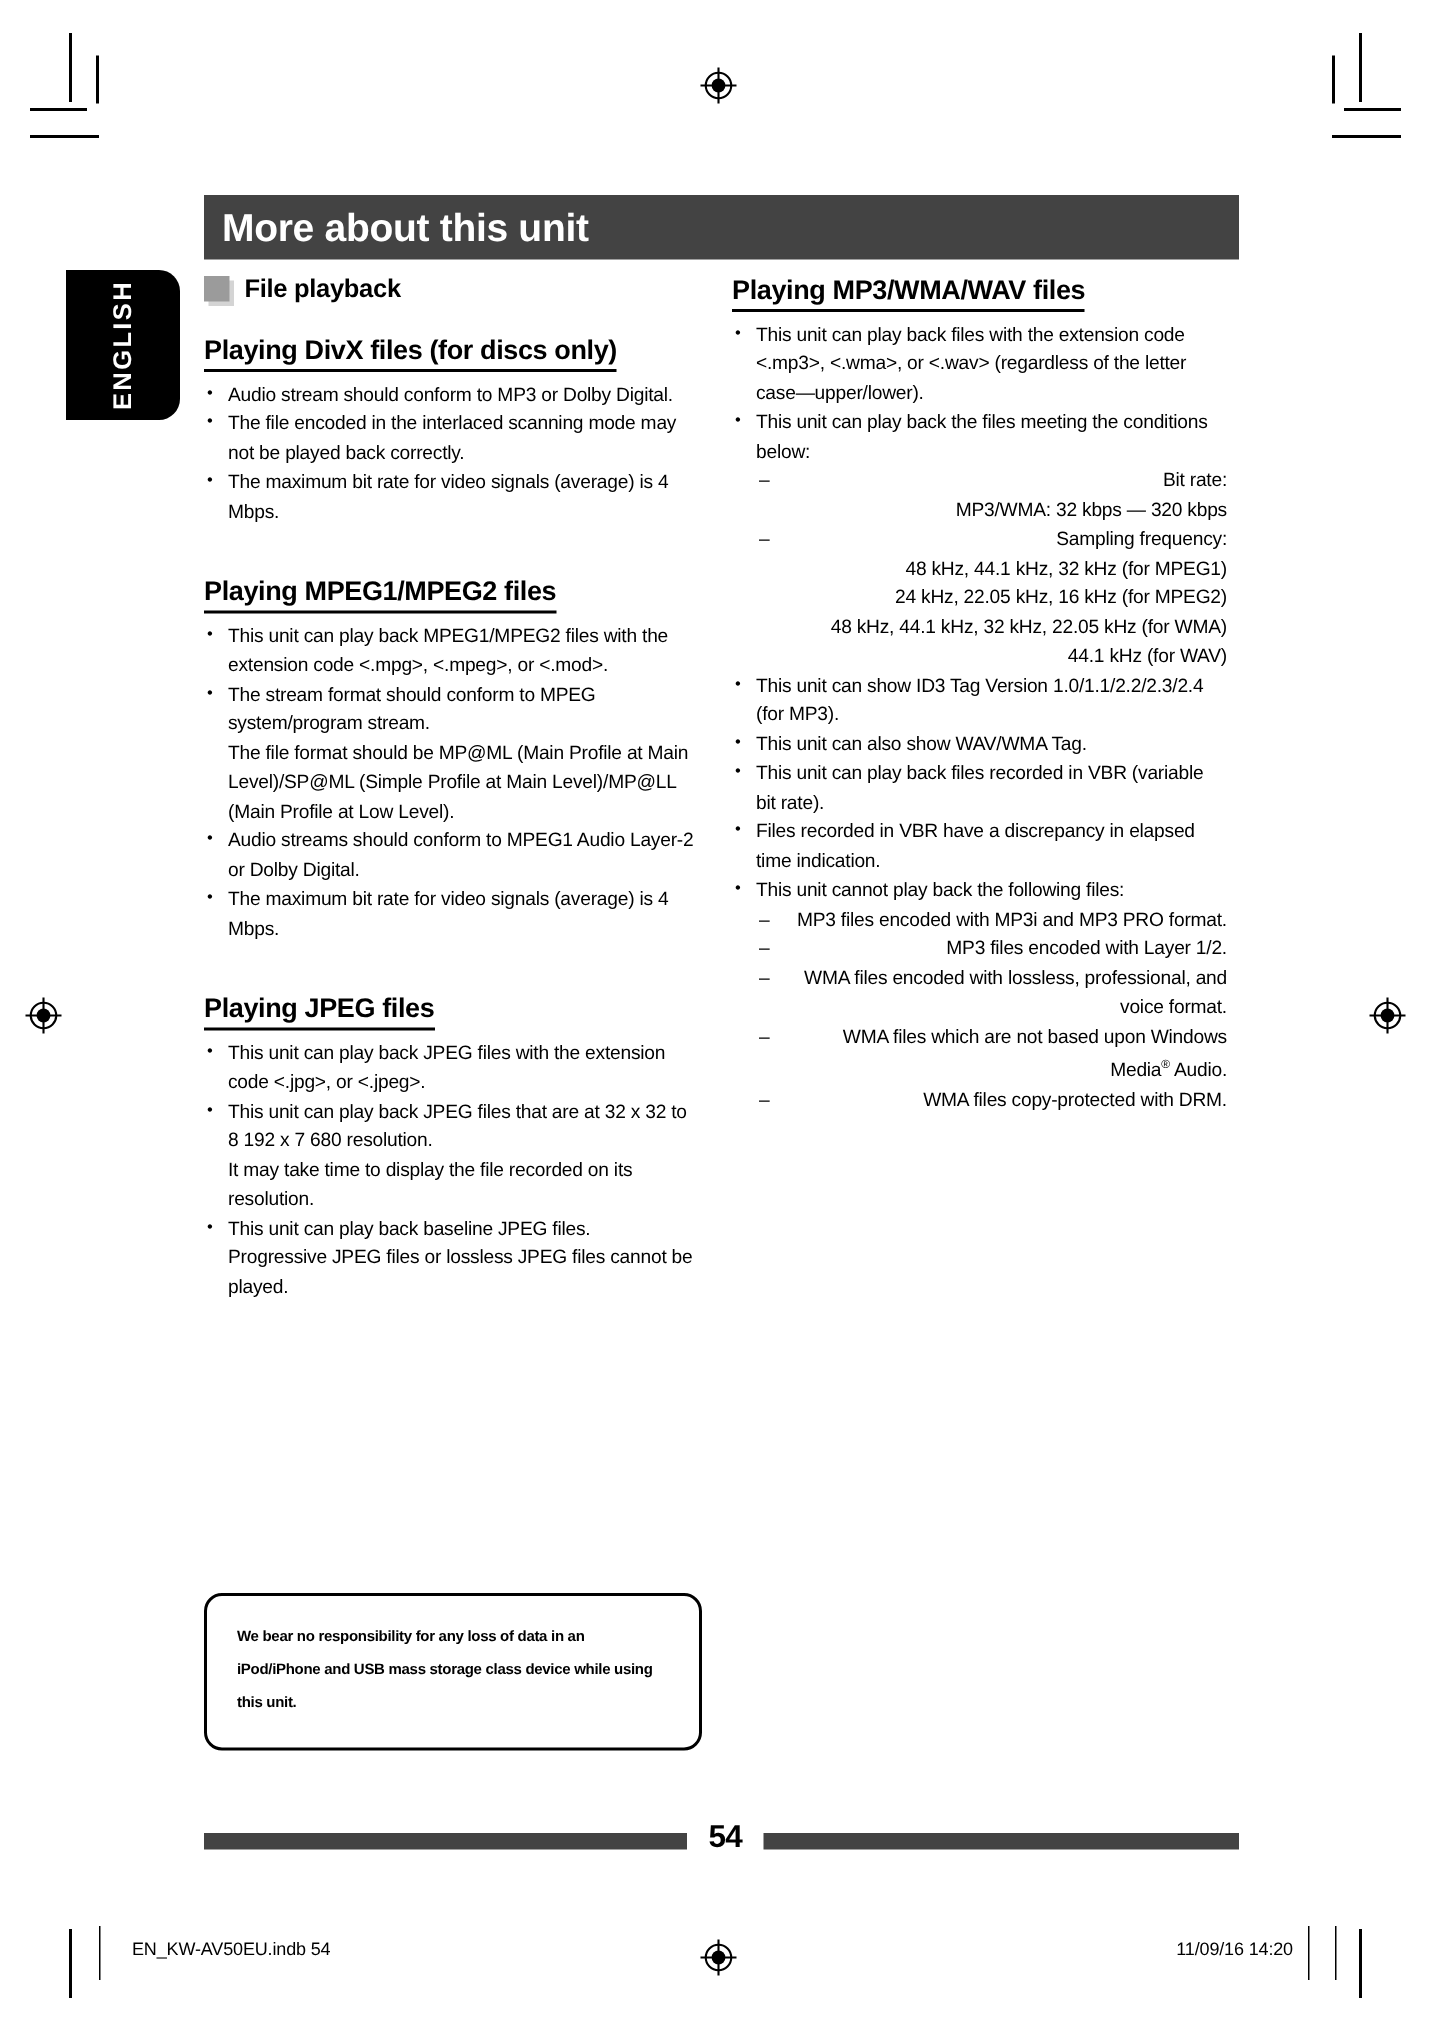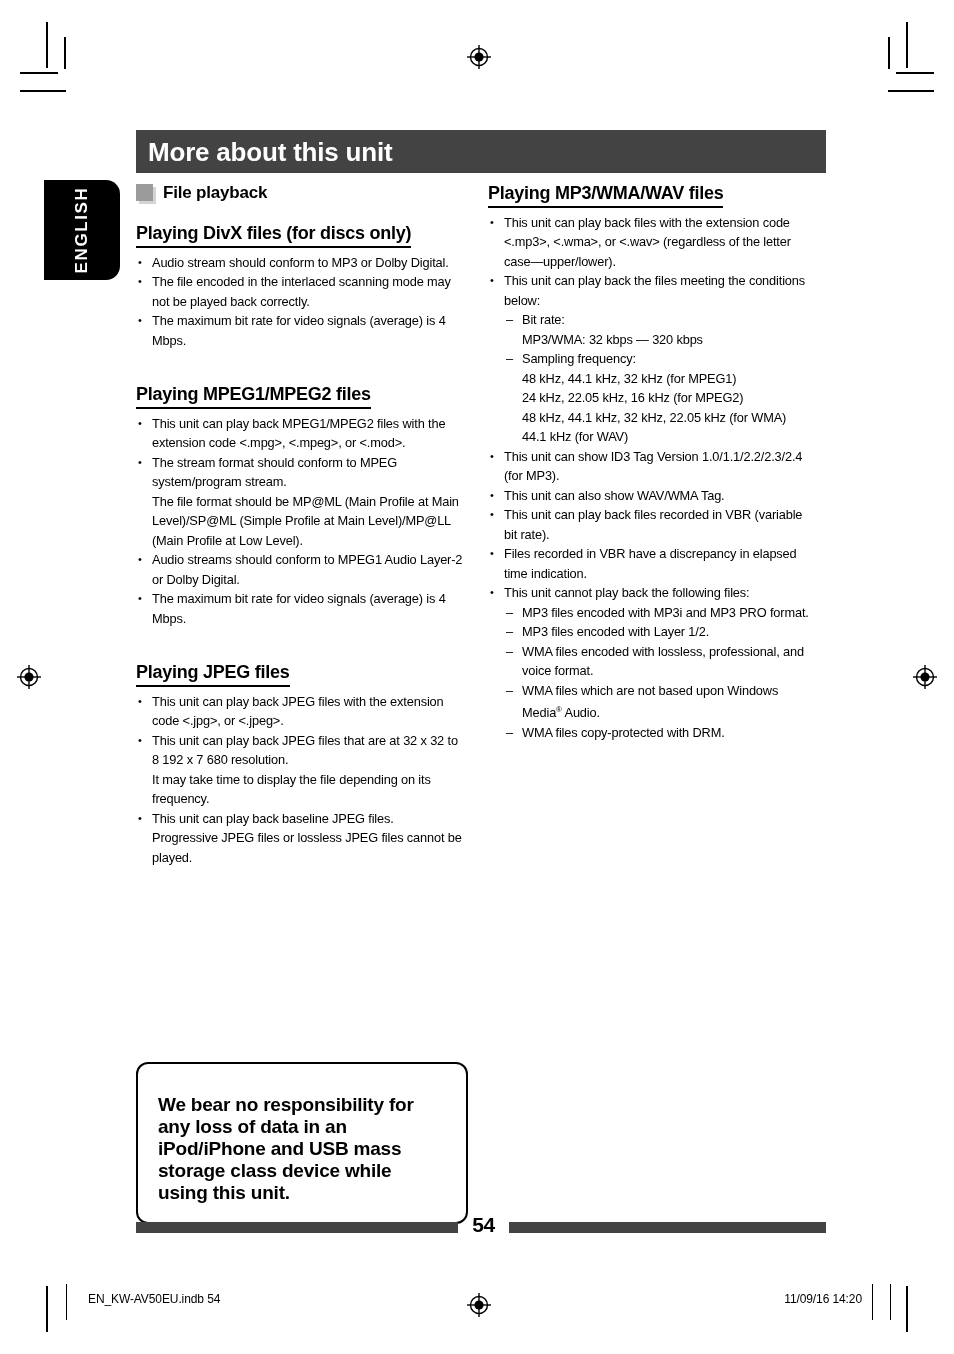--- a/index.html
+++ b/index.html
@@ -136,20 +136,21 @@
     left: 2px;
     top: 0;
     font-size: 11px;
   }
   ul.bul > li.cont::before { content: ""; }
 
   ul.dash {
     list-style: none;
     margin: 0;
     padding: 0 0 0 18px;
+    text-align: right;
   }
   ul.dash > li {
     position: relative;
     padding-left: 16px;
     font-size: 12.8px;
     line-height: 19.5px;
     letter-spacing: -0.15px;
   }
   ul.dash > li::before {
     content: "\2013";
@@ -164,25 +165,24 @@
     position: absolute;
     left: 136px;
     top: 1062px;
     width: 332px;
     box-sizing: border-box;
     border: 2px solid #000;
     border-radius: 12px;
     padding: 17px 20px 18px 20px;
   }
   #notice-box .notice-text {
-    font-size: 19px;
+    font-size: 10px;
     line-height: 22px;
     font-weight: 700;
     letter-spacing: -0.2px;
-    margin-top: 13px;
   }
 
   
   #page-footer {
     position: absolute;
     left: 0;
     top: 1218px;
     width: 954px;
     height: 18px;
   }
@@ -315,21 +315,21 @@
       <li>Audio streams should conform to MPEG1 Audio Layer-2 or Dolby Digital.</li>
       <li>The maximum bit rate for video signals (average) is 4 Mbps.</li>
     </ul>
 
     <div class="head-wrap spaced">
       <h3 class="sub-head">Playing JPEG files</h3>
     </div>
     <ul class="bul">
       <li>This unit can play back JPEG files with the extension code &lt;.jpg&gt;, or &lt;.jpeg&gt;.</li>
       <li>This unit can play back JPEG files that are at 32 x 32 to 8 192 x 7 680 resolution.</li>
-      <li class="cont">It may take time to display the file depending on its frequency.</li>
+      <li class="cont">It may take time to display the file recorded on its resolution.</li>
       <li>This unit can play back baseline JPEG files.</li>
       <li class="cont">Progressive JPEG files or lossless JPEG files cannot be played.</li>
     </ul>
   </div>
 
   <div class="col" id="col-right">
 
     <div class="head-wrap">
       <h3 class="sub-head">Playing MP3/WMA/WAV files</h3>
     </div>

